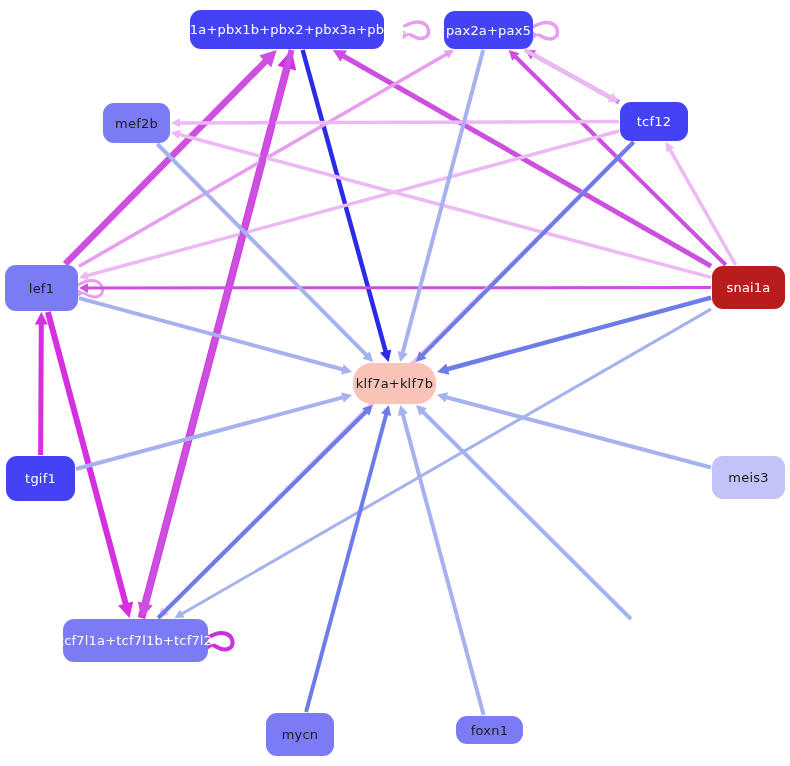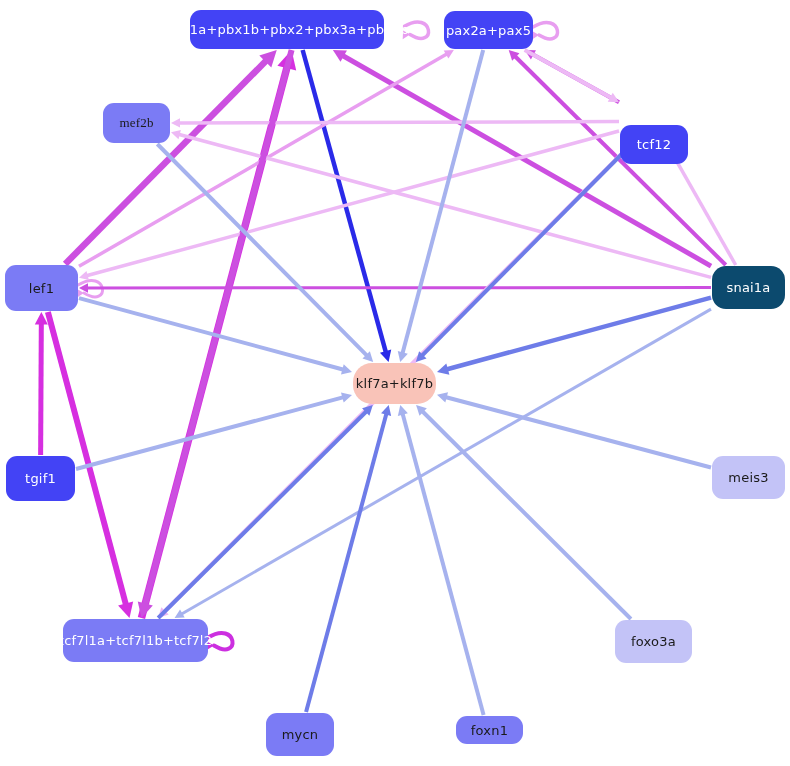--- a/index.html
+++ b/index.html
@@ -177,46 +177,43 @@
         <line x1="483.5876944837341" y1="715" x2="402.48396178726085" y2="413.20874201891274" stroke="#a6b2ee" stroke-width="4" stroke-linecap="butt"></line>
         <path d="M 400.2779349363508 405 L 407.8950792901681 413.3077741840465 L 397.8514419964395 416.0069129192776 Z" fill="#a6b2ee"></path>
       </g>
     </svg>
 <div class="node" style="left: 190px; top: 10px; width: 194px; height: 39px; background: rgb(67, 67, 245); color: rgb(255, 255, 255);">
       <span class="node-label">pbx1a+pbx1b+pbx2+pbx3a+pbx3b</span>
     </div>
     <div class="node" style="left: 444px; top: 11px; width: 89px; height: 38px; background: rgb(67, 67, 245); color: rgb(255, 255, 255);">
       <span class="node-label">pax2a+pax5</span>
     </div>
-    <div class="node" style="left: 103px; top: 103px; width: 67px; height: 40px; background: rgb(123, 123, 245); color: rgb(26, 26, 26); font-family: Liberation Serif, serif;">
+    <div class="node" style="left: 103px; top: 103px; width: 67px; height: 40px; background: rgb(123, 123, 245); color: rgb(26, 26, 26);">
       <span class="node-label">mef2b</span>
     </div>
-    <div class="node" style="left: 620px; top: 102px; width: 68px; height: 39px; background: rgb(67, 67, 245); color: rgb(255, 255, 255); margin-top: 23px;">
+    <div class="node" style="left: 620px; top: 102px; width: 68px; height: 39px; background: rgb(67, 67, 245); color: rgb(255, 255, 255);">
       <span class="node-label">tcf12</span>
     </div>
     <div class="node" style="left: 5px; top: 265px; width: 73px; height: 46px; background: rgb(123, 123, 245); color: rgb(26, 26, 26);">
       <span class="node-label">lef1</span>
     </div>
-    <div class="node" style="left: 712px; top: 266px; width: 73px; height: 43px; background: #0c4a6e; color: rgb(255, 255, 255); border-radius: 14px;">
+    <div class="node" style="left: 712px; top: 266px; width: 73px; height: 43px; background: #b91c1c; color: rgb(255, 255, 255);">
       <span class="node-label">snai1a</span>
     </div>
     <div class="node" style="left: 353px; top: 363px; width: 83px; height: 41px; background: rgb(249, 195, 184); color: rgb(26, 26, 26); border-radius: 19px;">
       <span class="node-label">klf7a+klf7b</span>
     </div>
     <div class="node" style="left: 6px; top: 456px; width: 69px; height: 45px; background: rgb(67, 67, 245); color: rgb(255, 255, 255);">
       <span class="node-label">tgif1</span>
     </div>
     <div class="node" style="left: 712px; top: 456px; width: 73px; height: 43px; background: rgb(195, 195, 247); color: rgb(26, 26, 26); border-radius: 11px;">
       <span class="node-label">meis3</span>
     </div>
     <div class="node" style="left: 63px; top: 619px; width: 145px; height: 43px; background: rgb(123, 123, 245); color: rgb(255, 255, 255);">
       <span class="node-label">tcf7l1a+tcf7l1b+tcf7l2</span>
-    </div>
-    <div class="node" style="left: 615px; top: 620px; width: 77px; height: 43px; background: rgb(195, 195, 247); color: rgb(26, 26, 26);">
-      <span class="node-label">foxo3a</span>
     </div>
     <div class="node" style="left: 266px; top: 713px; width: 68px; height: 43px; background: rgb(123, 123, 245); color: rgb(26, 26, 26);">
       <span class="node-label">mycn</span>
     </div>
     <div class="node" style="left: 456px; top: 716px; width: 67px; height: 28px; background: rgb(123, 123, 245); color: rgb(26, 26, 26);">
       <span class="node-label">foxn1</span>
     </div>
   </div>
 
 </body></html>

